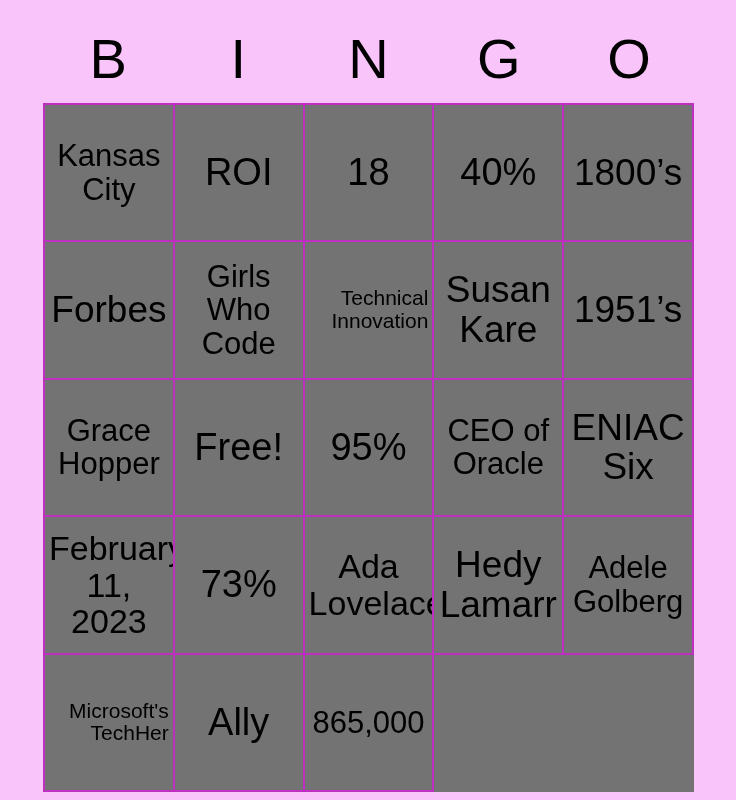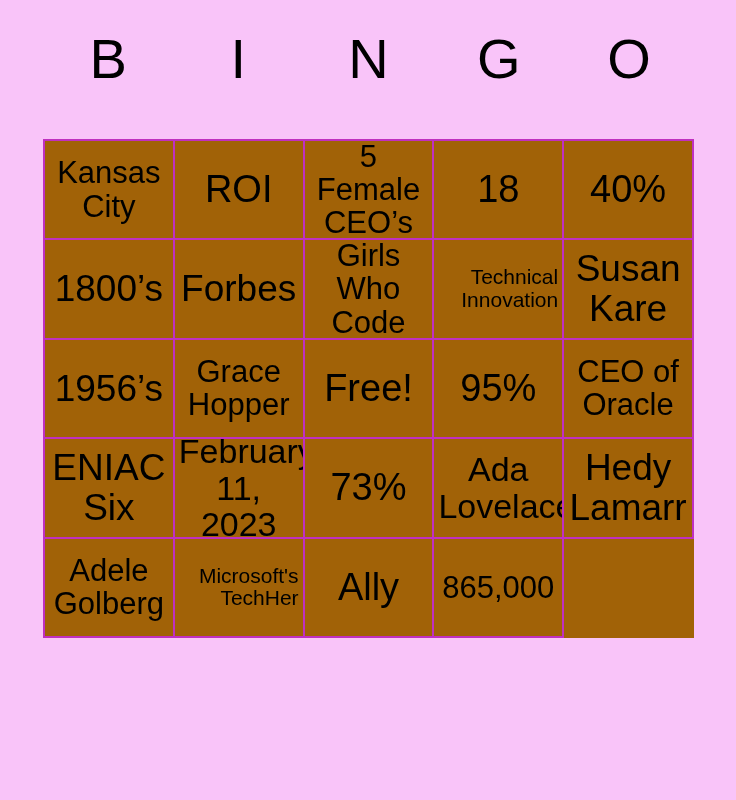--- a/index.html
+++ b/index.html
@@ -34,29 +34,28 @@
     line-height: 70px;
     color: #000000;
     font-weight: 400;
     letter-spacing: 0px;
   }
   #grid {
     position: absolute;
     left: 43px;
     top: 103px;
     width: 651px;
-    height: 499px;
+    height: 689px;
     display: grid;
     grid-template-columns: repeat(5, 1fr);
     grid-template-rows: repeat(5, 1fr);
     border-top: 2px solid #c030c0;
     border-left: 2px solid #c030c0;
     box-sizing: border-box;
-    background: #a16207;
-    margin-top: 36px;
+    background: #737373;
   }
   .cell {
     border-right: 2px solid #c030c0;
     border-bottom: 2px solid #c030c0;
     box-sizing: border-box;
     display: flex;
     align-items: center;
     justify-content: center;
     text-align: center;
     padding: 2px 4px;
@@ -88,23 +87,20 @@
   </div>
 
   <div id="grid">
       <div class="cell">
         <span class="fs-md">Kansas City</span>
       </div>
       <div class="cell">
         <span class="fs-xl">ROI</span>
       </div>
       <div class="cell">
-        <span class="fs-md">5 Female CEO’s</span>
-      </div>
-      <div class="cell">
         <span class="fs-xl">18</span>
       </div>
       <div class="cell">
         <span class="fs-xl">40%</span>
       </div>
       <div class="cell">
         <span class="fs-lg">1800’s</span>
       </div>
       <div class="cell">
         <span class="fs-lg">Forbes</span>
@@ -112,21 +108,21 @@
       <div class="cell">
         <span class="fs-md">Girls Who Code</span>
       </div>
       <div class="cell">
         <span class="fs-xs">Technical Innovation</span>
       </div>
       <div class="cell">
         <span class="fs-lg">Susan Kare</span>
       </div>
       <div class="cell">
-        <span class="fs-lg">1956’s</span>
+        <span class="fs-lg">1951’s</span>
       </div>
       <div class="cell">
         <span class="fs-md">Grace Hopper</span>
       </div>
       <div class="cell">
         <span class="fs-xl">Free!</span>
       </div>
       <div class="cell">
         <span class="fs-xl">95%</span>
       </div>

